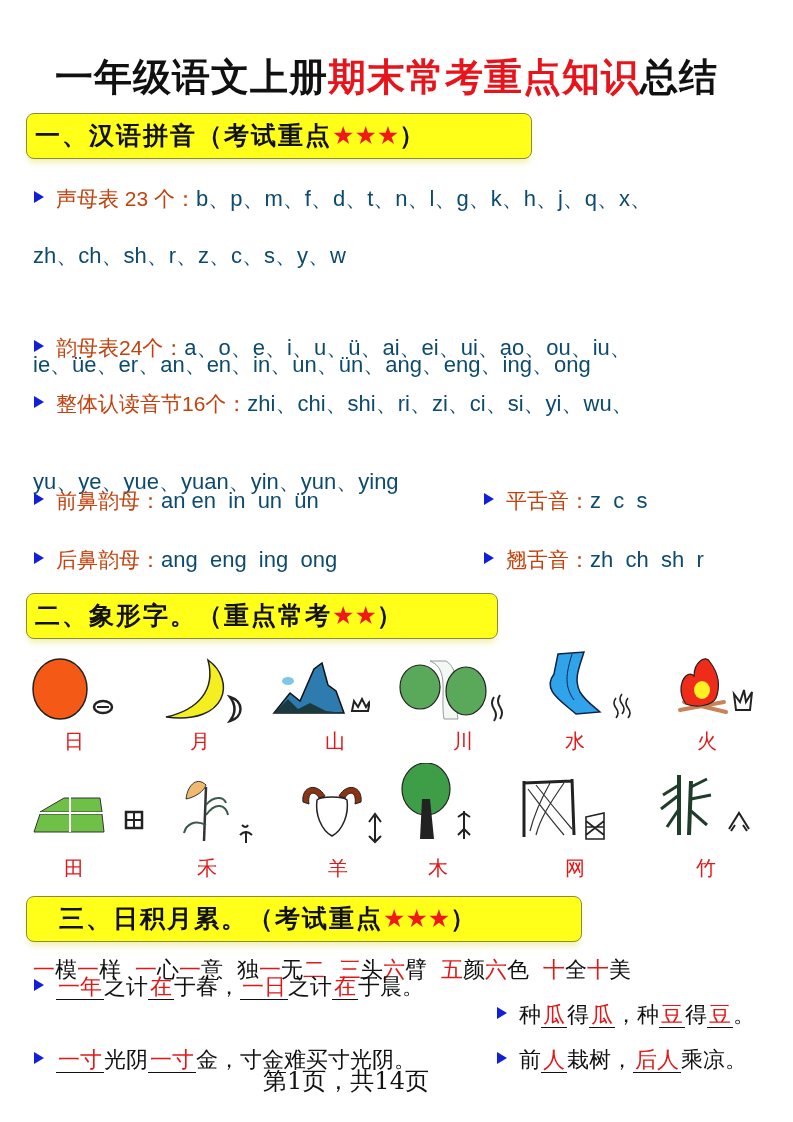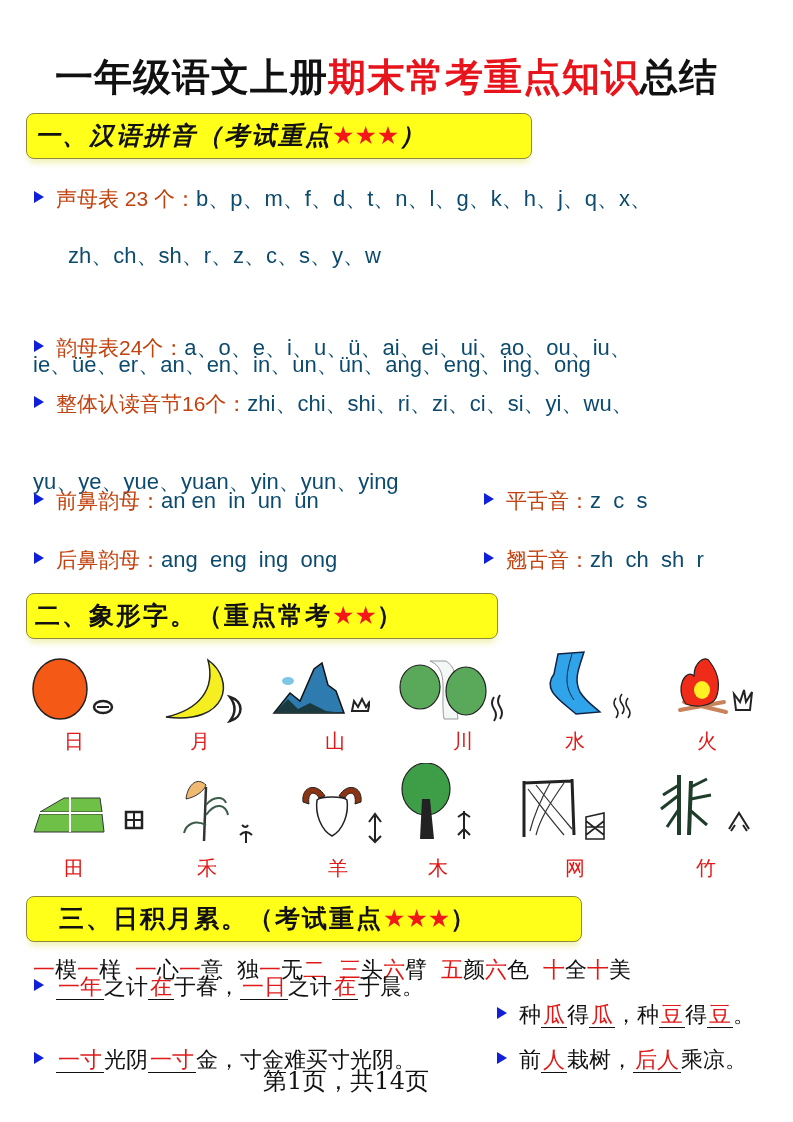--- a/index.html
+++ b/index.html
@@ -29,28 +29,28 @@
     .footer { position: absolute; top: 1065px; left: 0; width: 692px; text-align: center;
       font-size: 24px; color: #111; }
   </style>
 </head>
 <body>
 
 <div class="title">
   <span>一年级语文上册</span><span class="red">期末常考重点知识</span><span>总结</span>
 </div>
 
-<div class="hbox" style="top:113px;width:496px;font-style:italic;">
+<div class="hbox" style="top:113px;width:496px;">
   <span>一、汉语拼音（考试重点</span><span class="stars">★★★</span><span>）</span>
 </div>
 
 <div class="line" style="left:34px;top:184px;">
   <span class="tri"></span><span class="lbl">声母表 23 个：</span><span class="py">b、p、m、f、d、t、n、l、g、k、h、j、q、x、</span>
 </div>
-<div class="line" style="left:33px;top:241px;margin-left:35px;">
+<div class="line" style="left:33px;top:241px;">
   <span class="py">zh、ch、sh、r、z、c、s、y、w</span>
 </div>
 
 <div class="line" style="left:34px;top:288px;margin-top:45px;">
   <span class="tri"></span><span class="lbl">韵母表24个：</span><span class="py">a、o、e、i、u、ü、ai、ei、ui、ao、ou、iu、</span>
 </div>
 <div class="line" style="left:33px;top:350px;">
   <span class="py">ie、üe、er、an、en、in、un、ün、ang、eng、ing、ong</span>
 </div>
 

